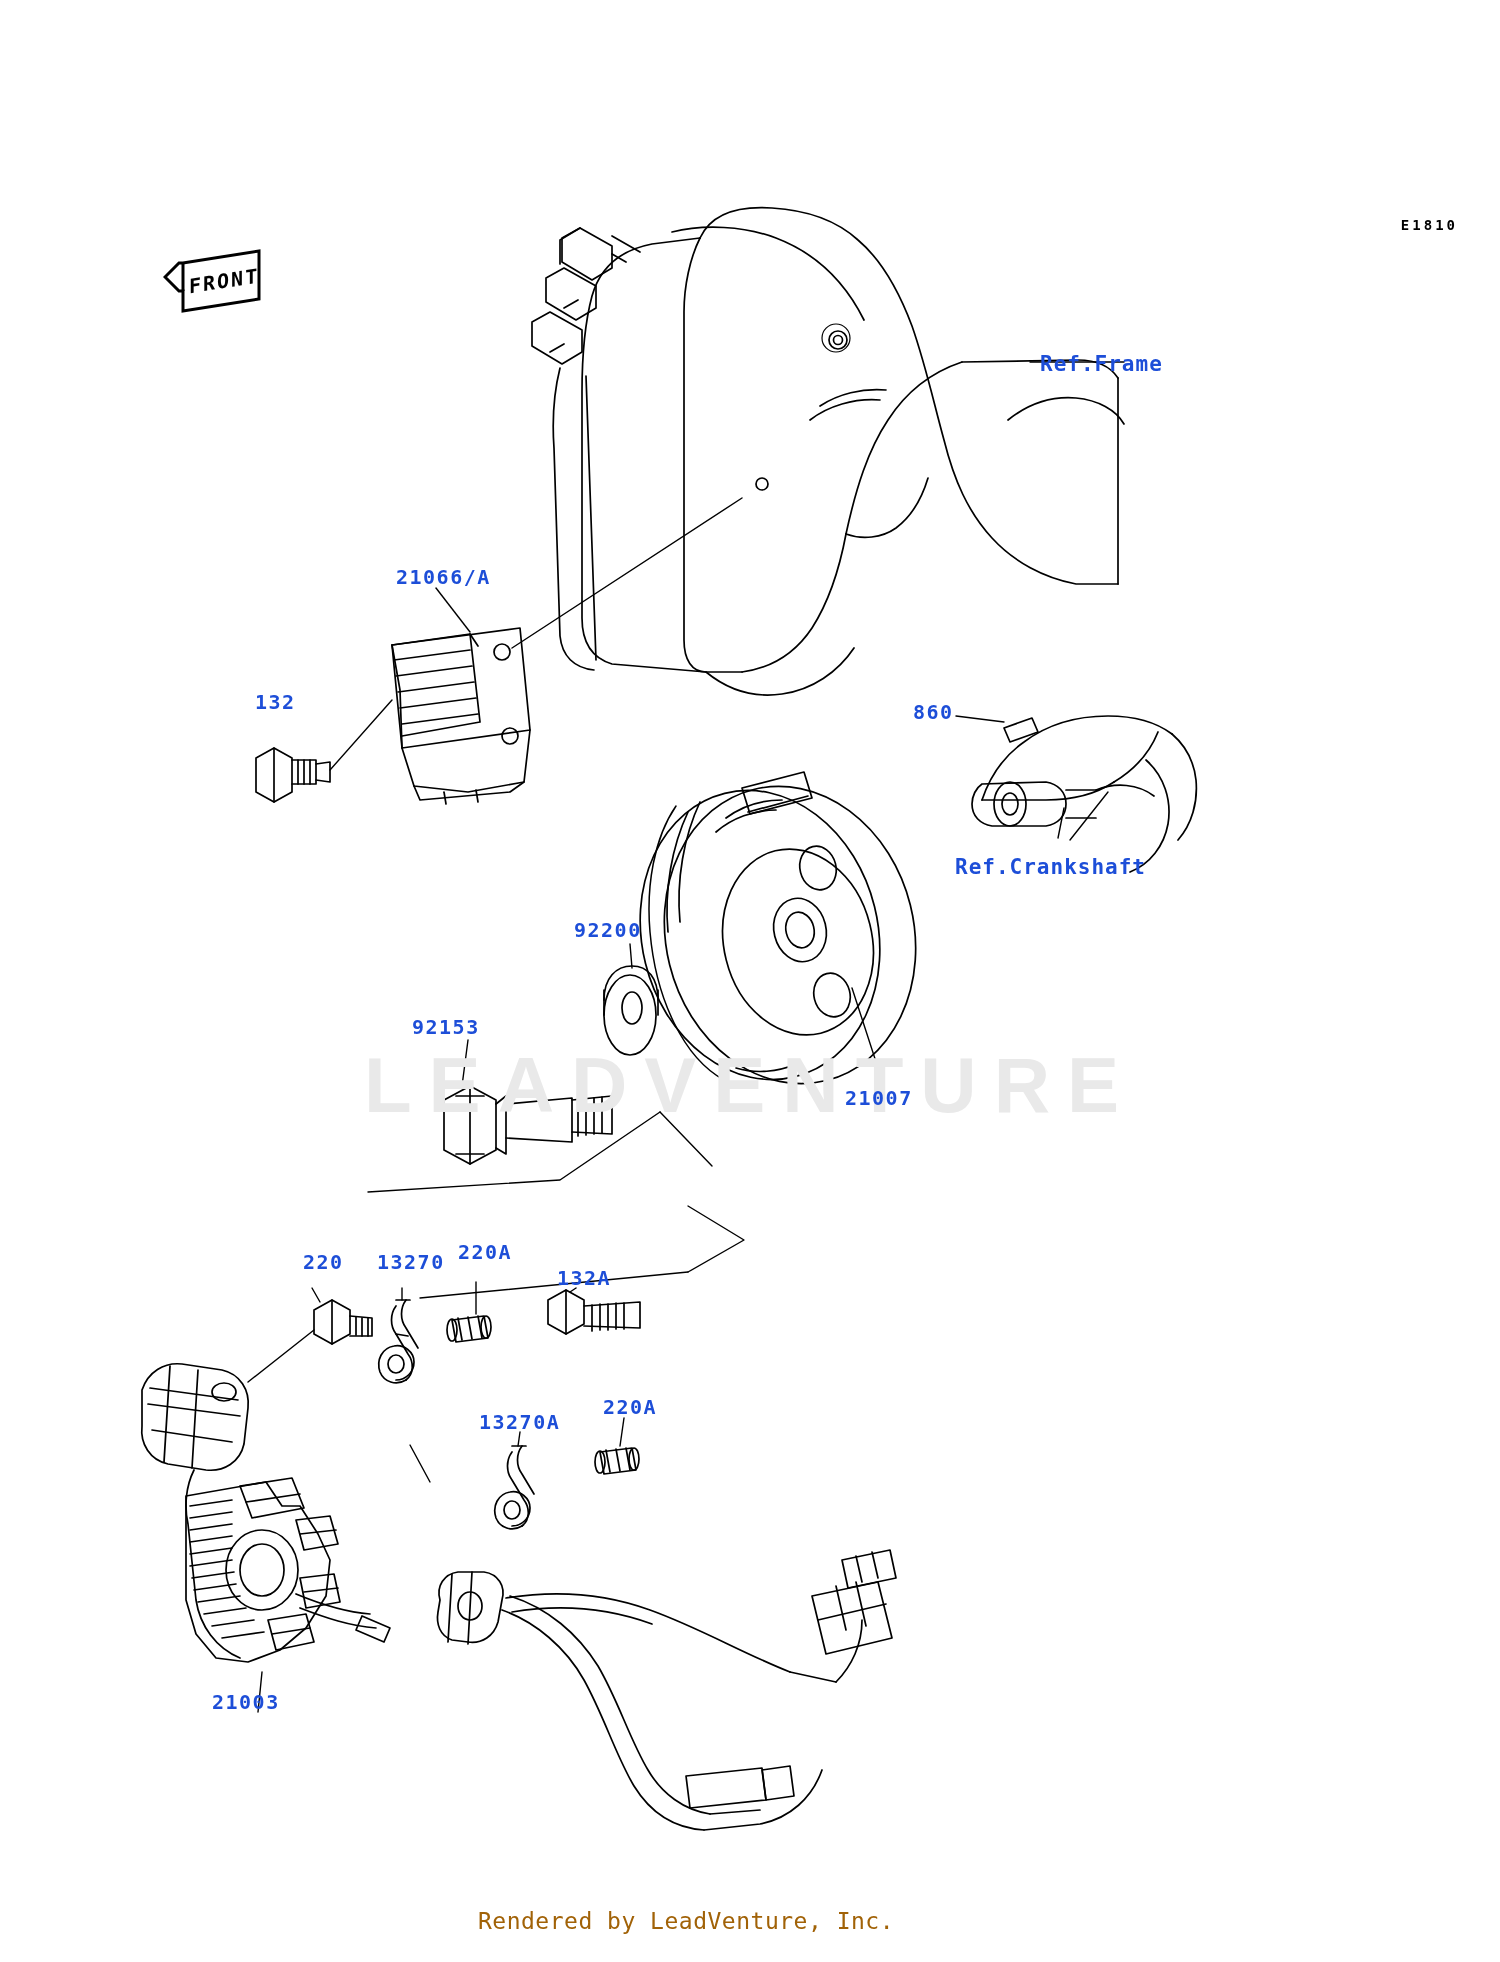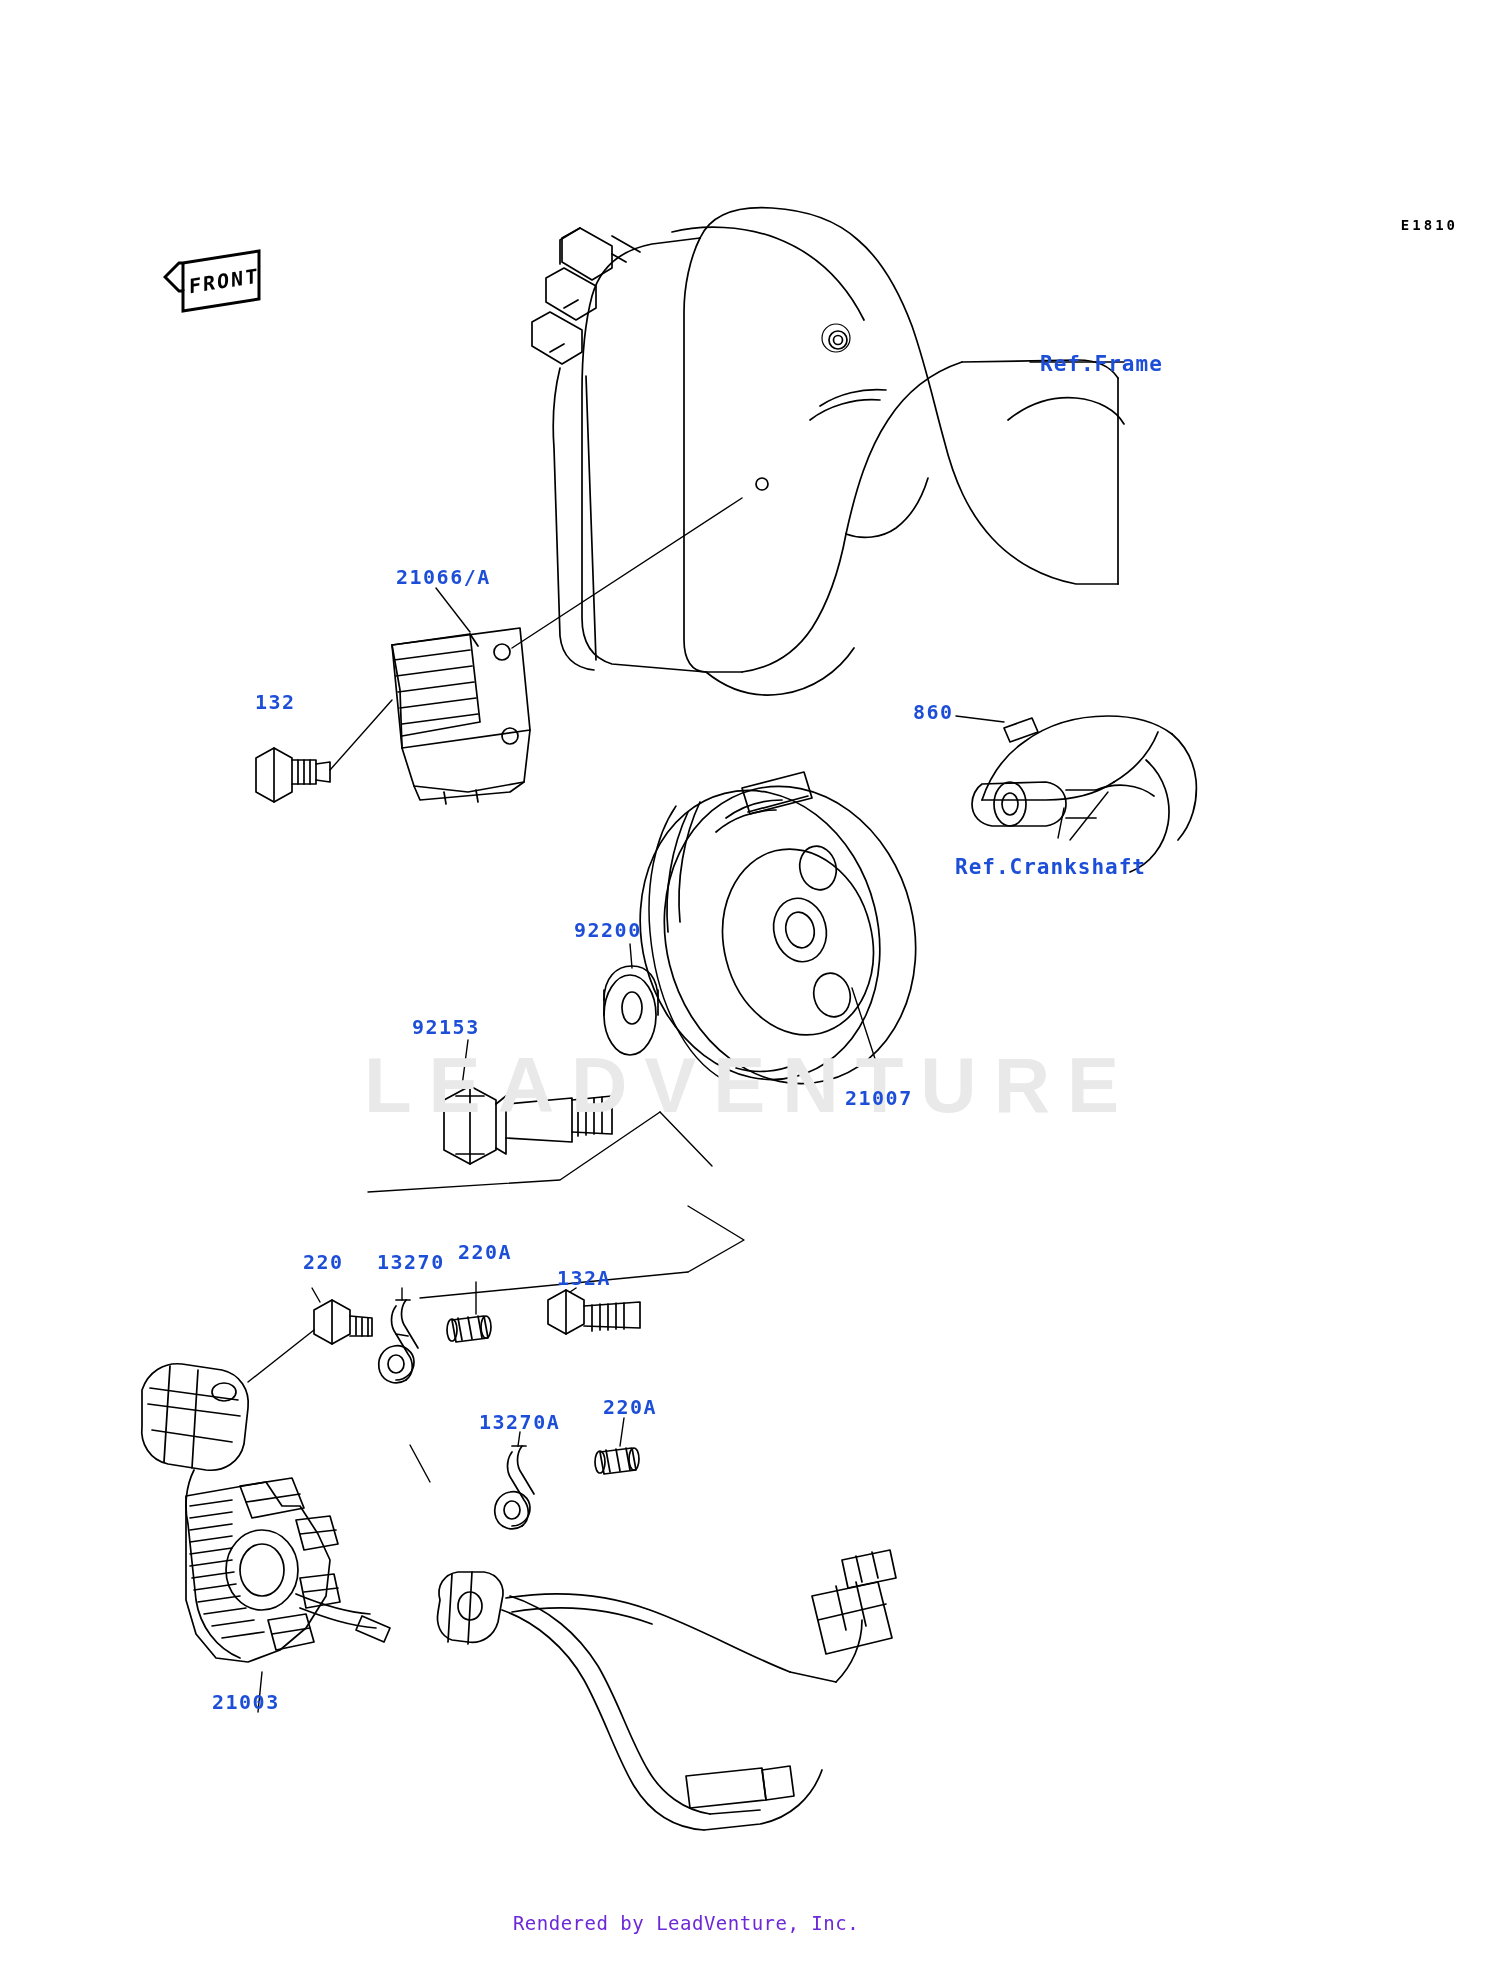--- a/index.html
+++ b/index.html
@@ -58,23 +58,23 @@
     color: #e9e9e9;
     user-select: none;
   }
   #footer {
     position: absolute;
     left: 0;
     bottom: 28px;
     width: 1372px;
     text-align: center;
     font-family: "DejaVu Sans Mono", monospace;
-    font-size: 19px;
+    font-size: 23px;
     letter-spacing: 0.5px;
-    color: #6d28d9;
+    color: #a16207;
   }
   
   #front-badge {
     position: absolute;
     left: 163px;
     top: 247px;
     width: 100px;
     height: 78px;
   }
   #front-badge .txt {

